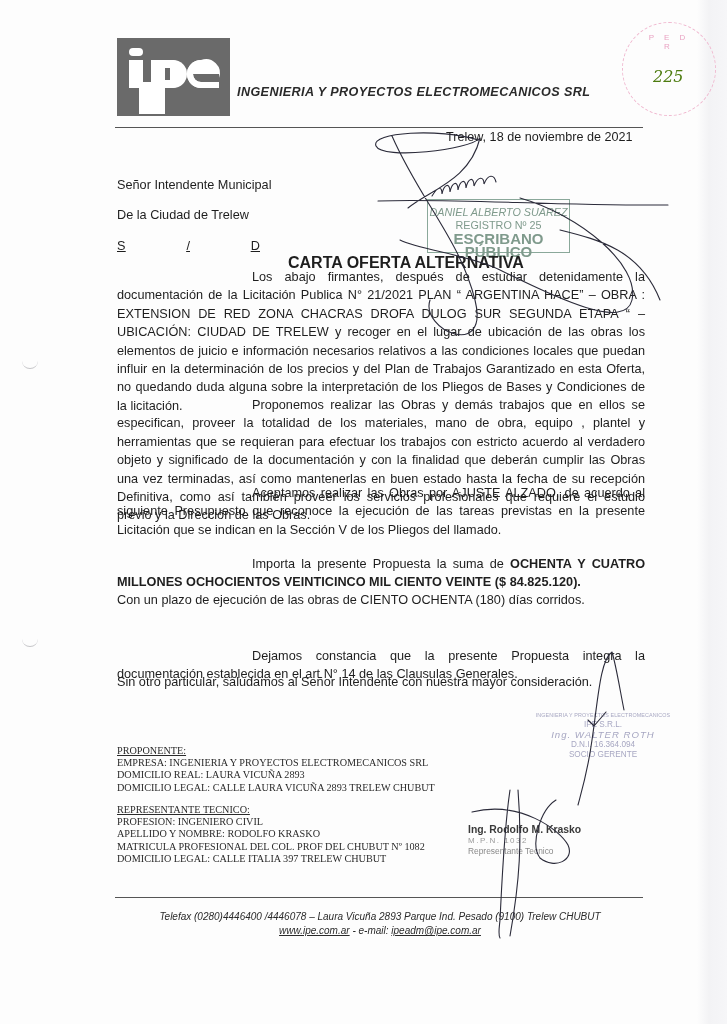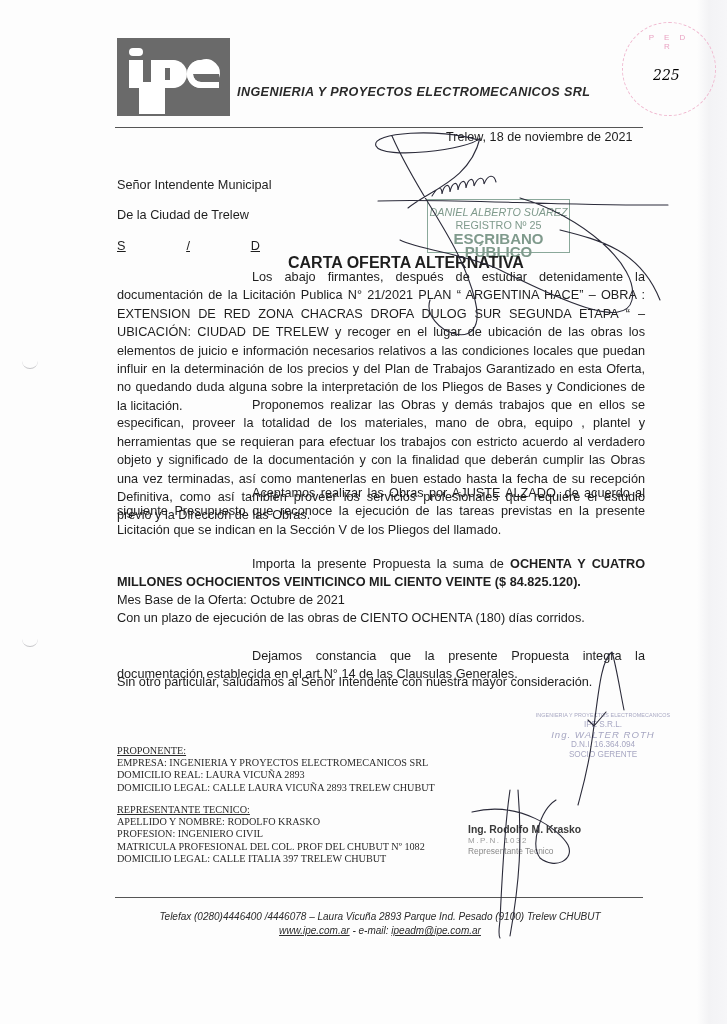--- a/index.html
+++ b/index.html
@@ -94,21 +94,21 @@
   .mesa-stamp {
     left: 622px; top: 22px; width: 92px; height: 92px; border-radius: 50%;
     border: 1.3px dashed #f0b9d0;
   }
   .mesa-stamp .letters {
     position: absolute; left: 20px; top: 10px; width: 52px; text-align: center;
     color: #e9a3c3; font-size: 8px; letter-spacing: 4px;
   }
   .mesa-stamp .folio {
     position: absolute; left: 30px; top: 44px; font-family: "DejaVu Serif", serif;
-    font-style: italic; font-size: 14px; color: #000000;
+    font-style: italic; font-size: 16px; color: #4d7c0f;
   }
   .punch {
     width: 16px; height: 8px; border-bottom: 1.6px solid #c5c5c8; border-radius: 0 0 10px 10px;
   }
   .punch-1 { left: 22px; top: 360px; }
   .punch-2 { left: 22px; top: 638px; }
   .sig-layer { left: 0; top: 0; width: 727px; height: 1024px; pointer-events: none; }
 </style>
 </head>
 <body>
@@ -169,21 +169,20 @@
 
 <div class="abs body-text para p1"><span class="indent"></span><span>Los abajo firmantes, después de estudiar detenidamente la documentación de la Licitación Publica N° 21/2021 PLAN “ ARGENTINA HACE” – OBRA : EXTENSION DE RED ZONA CHACRAS DROFA DULOG SUR SEGUNDA ETAPA “ – UBICACIÓN: CIUDAD DE TRELEW y recoger en el lugar de ubicación de las obras los elementos de juicio e información necesarios relativos a las condiciones locales que puedan influir en la determinación de los precios y del  Plan de Trabajos Garantizado en esta Oferta, no quedando duda alguna sobre la interpretación de los Pliegos de Bases y Condiciones de la licitación.</span></div>
 
 <div class="abs body-text para p2"><span class="indent"></span><span>Proponemos realizar las Obras y demás trabajos que en ellos se especifican, proveer la totalidad de los materiales, mano de obra, equipo , plantel y herramientas que se requieran para efectuar los trabajos con estricto acuerdo al verdadero objeto y significado de la documentación y con la finalidad que deberán cumplir las Obras una vez terminadas, así como mantenerlas en buen estado hasta la fecha de su recepción Definitiva, como así también proveer los servicios profesionales que requiere el estudio previo y la Dirección de las Obras.</span></div>
 
 <div class="abs body-text para p3"><span class="indent"></span><span>Aceptamos realizar las Obras por AJUSTE ALZADO, de acuerdo al siguiente Presupuesto que reconoce la ejecución de las tareas previstas en la presente Licitación que se indican en la Sección V de los Pliegos del llamado.</span></div>
 
 <div class="abs body-text para p4"><span class="indent"></span><span>Importa la presente Propuesta la suma de </span><span class="bold">OCHENTA Y CUATRO MILLONES OCHOCIENTOS VEINTICINCO MIL CIENTO VEINTE ($ 84.825.120).</span></div>
 
 <div class="abs body-text p5" style="left:117px;">
-  <div>Mes Base de la Oferta: Octubre de 2021</div>
   <div>Con un plazo de ejecución de las obras de CIENTO OCHENTA (180) días corridos.</div>
 </div>
 
 <div class="abs body-text para p6"><span class="indent"></span><span>Dejamos constancia que la presente Propuesta integra la documentación establecida en el art N° 14 de las Clausulas Generales.</span></div>
 
 <div class="abs body-text p7" style="left:117px;">Sin otro particular, saludamos al Señor Intendente con nuestra mayor consideración.</div>
 
 <div class="abs stamp-roth">
   <div class="small">INGENIERIA Y PROYECTOS ELECTROMECANICOS</div>
   <div>IPE S.R.L.</div>
@@ -194,22 +193,22 @@
 
 <div class="abs serif-block proponente">
   <div class="heading">PROPONENTE:</div>
   <div>EMPRESA: INGENIERIA Y PROYECTOS ELECTROMECANICOS SRL</div>
   <div>DOMICILIO REAL: LAURA VICUÑA 2893</div>
   <div>DOMICILIO LEGAL: CALLE LAURA VICUÑA 2893 TRELEW CHUBUT</div>
 </div>
 
 <div class="abs serif-block representante">
   <div class="heading">REPRESENTANTE TECNICO:</div>
+  <div>PROFESION: INGENIERO CIVIL</div>
   <div>APELLIDO Y NOMBRE: RODOLFO KRASKO</div>
-  <div>PROFESION: INGENIERO CIVIL</div>
   <div>MATRICULA PROFESIONAL DEL COL. PROF DEL CHUBUT Nº 1082</div>
   <div>DOMICILIO LEGAL: CALLE ITALIA 397 TRELEW CHUBUT</div>
 </div>
 
 <div class="abs stamp-krasko">
   <div class="name">Ing. Rodolfo M. Krasko</div>
   <div class="mpn">M.P.N. 1032</div>
   <div class="role">Representante Tecnico</div>
 </div>
 

